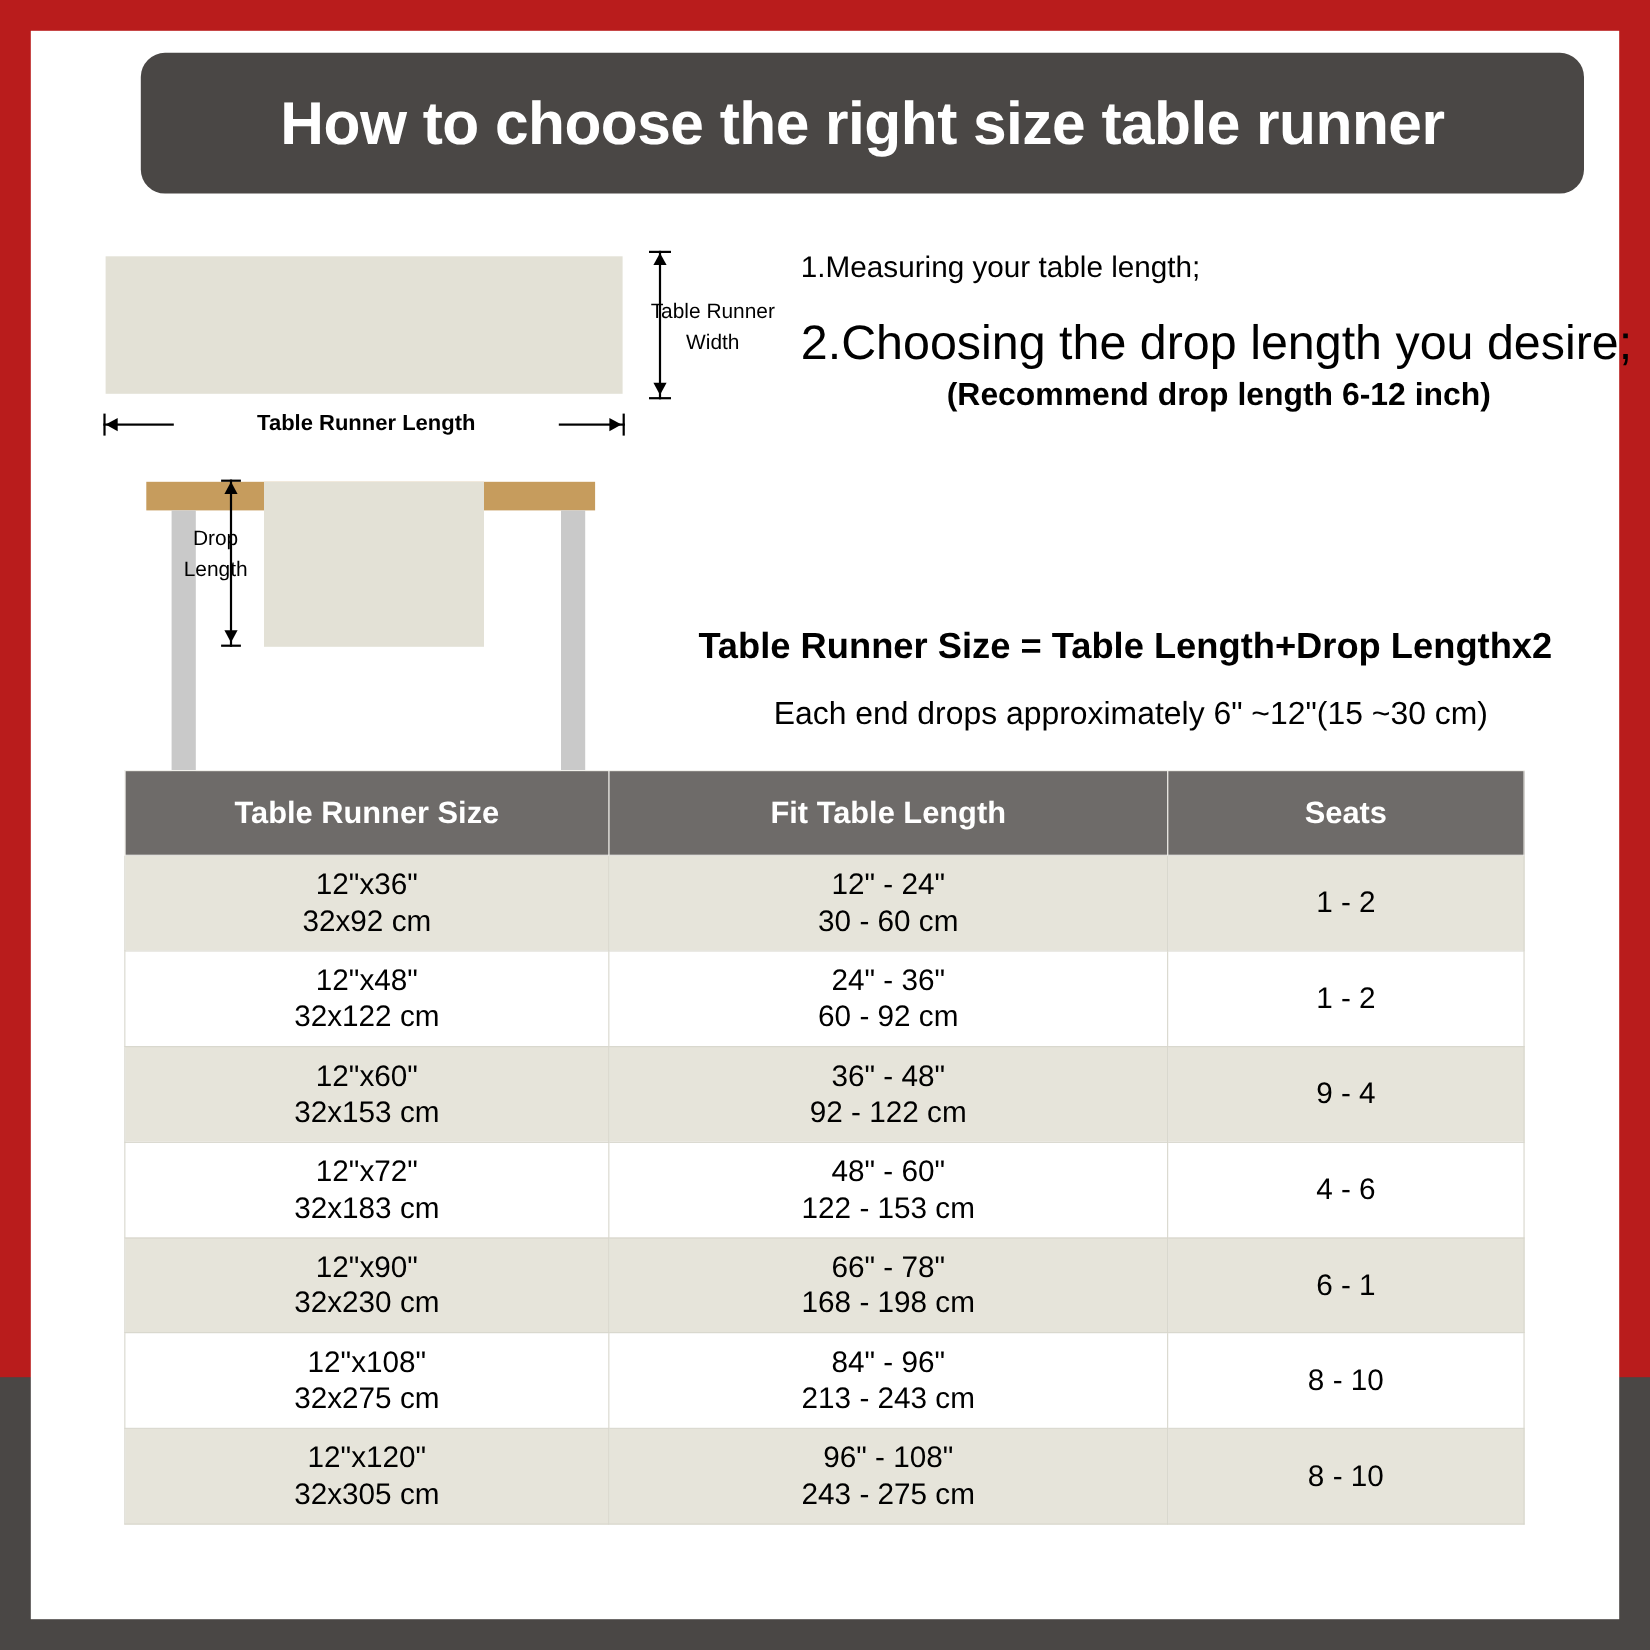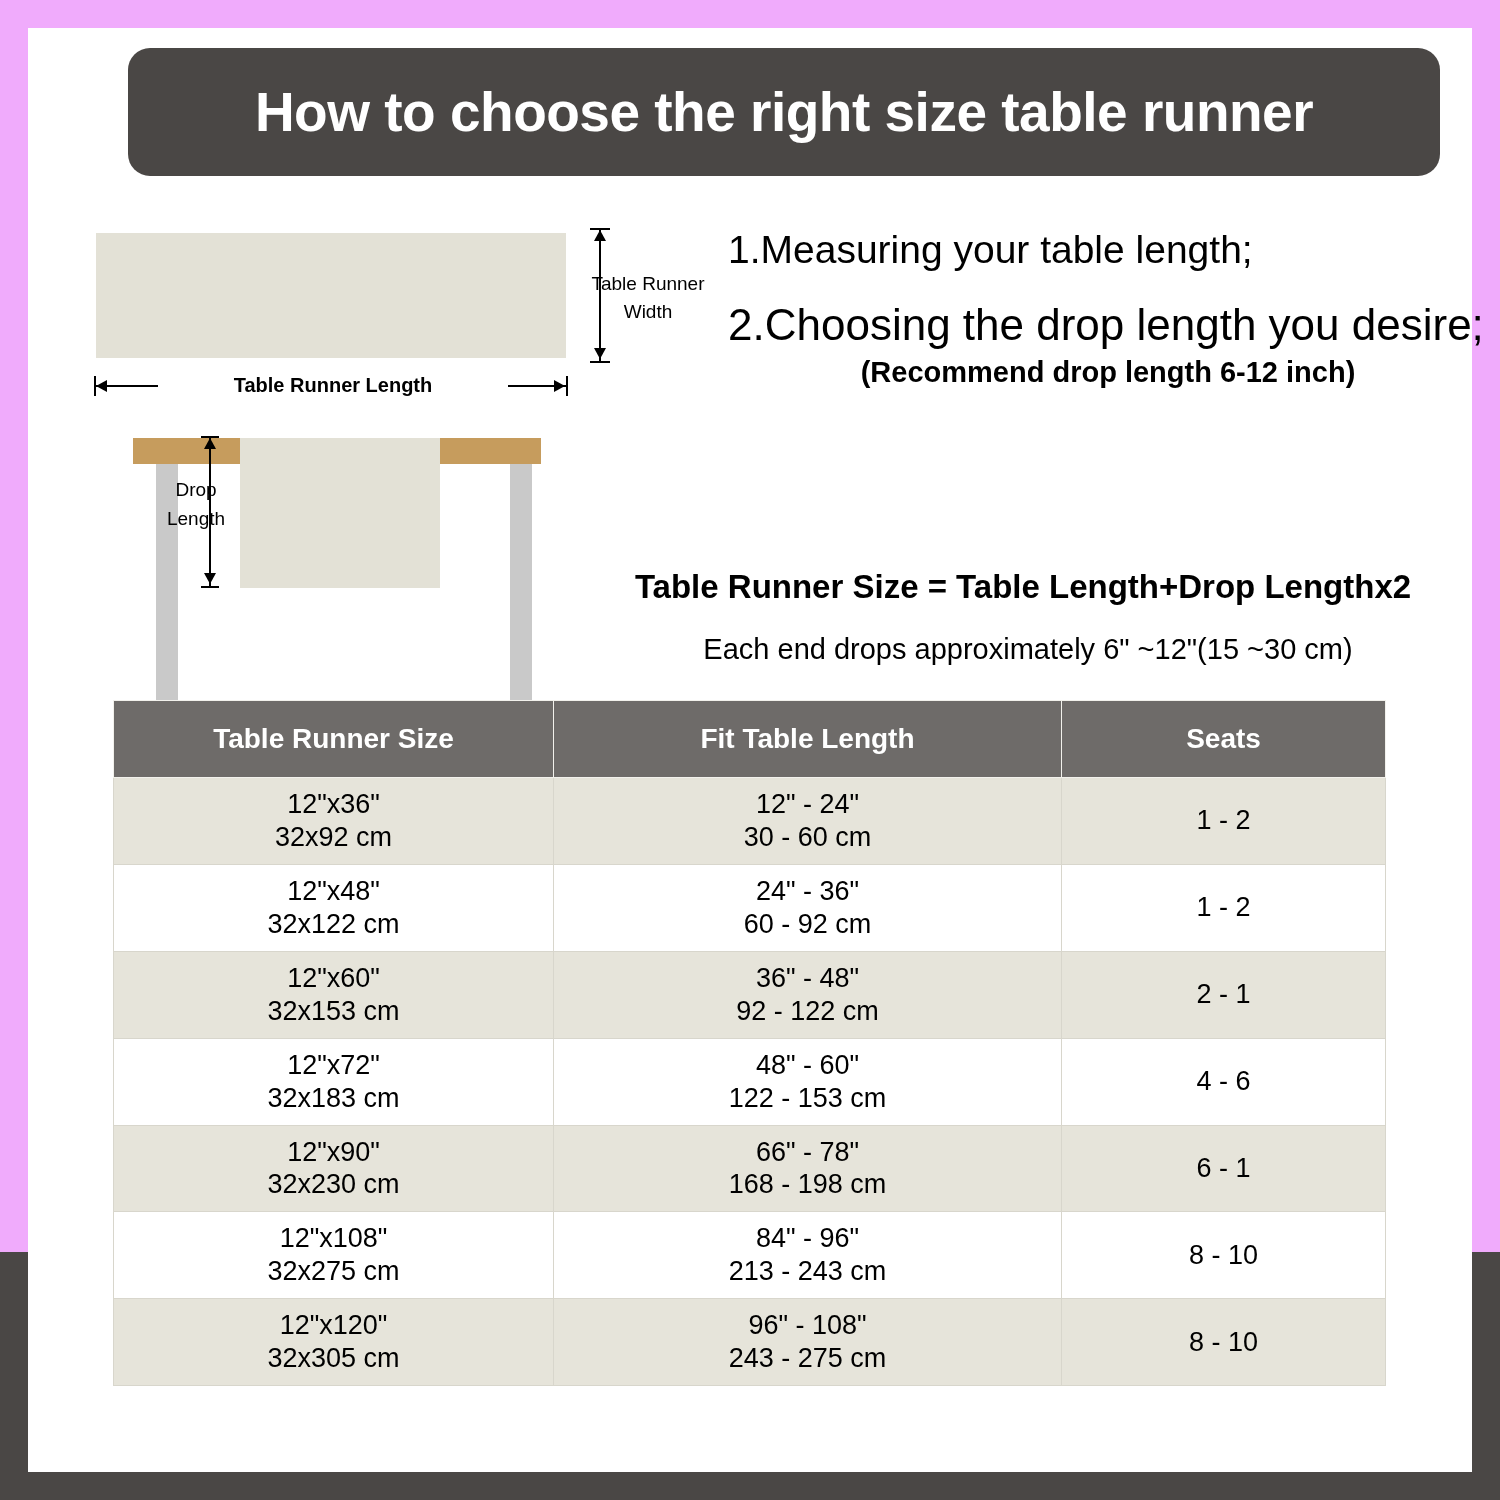--- a/index.html
+++ b/index.html
@@ -10,21 +10,21 @@
   body {
     width: 1500px;
     height: 1500px;
     font-family: "Liberation Sans", sans-serif;
     overflow: hidden;
   }
   .frame {
     position: absolute;
     left: 0; top: 0;
     width: 1500px; height: 1252px;
-    background: #f0abfc;
+    background: #b91c1c;
     box-sizing: border-box;
   }
   .page {
     position: absolute;
     left: 28px; top: 28px;
     width: 1444px; height: 1444px;
     background: #ffffff;
     box-sizing: border-box;
   }
   
@@ -201,21 +201,21 @@
     color: #000;
     line-height: 1.5;
   }
   
   .steps {
     position: absolute;
     left: 700px; top: 200px;
     width: 760px;
   }
   .step1 {
-    font-size: 39px;
+    font-size: 27px;
     color: #000;
     margin-bottom: 28px;
     white-space: nowrap;
   }
   .step2 {
     font-size: 44px;
     color: #000;
     white-space: nowrap;
   }
   .step2-note {
@@ -384,21 +384,21 @@
         </tr>
         <tr>
           <td>
             <span class="cell-line">12"x60"</span>
             <span class="cell-line">32x153 cm</span>
           </td>
           <td>
             <span class="cell-line">36" - 48"</span>
             <span class="cell-line">92 - 122 cm</span>
           </td>
-          <td>2 - 1</td>
+          <td>9 - 4</td>
         </tr>
         <tr>
           <td>
             <span class="cell-line">12"x72"</span>
             <span class="cell-line">32x183 cm</span>
           </td>
           <td>
             <span class="cell-line">48" - 60"</span>
             <span class="cell-line">122 - 153 cm</span>
           </td>

